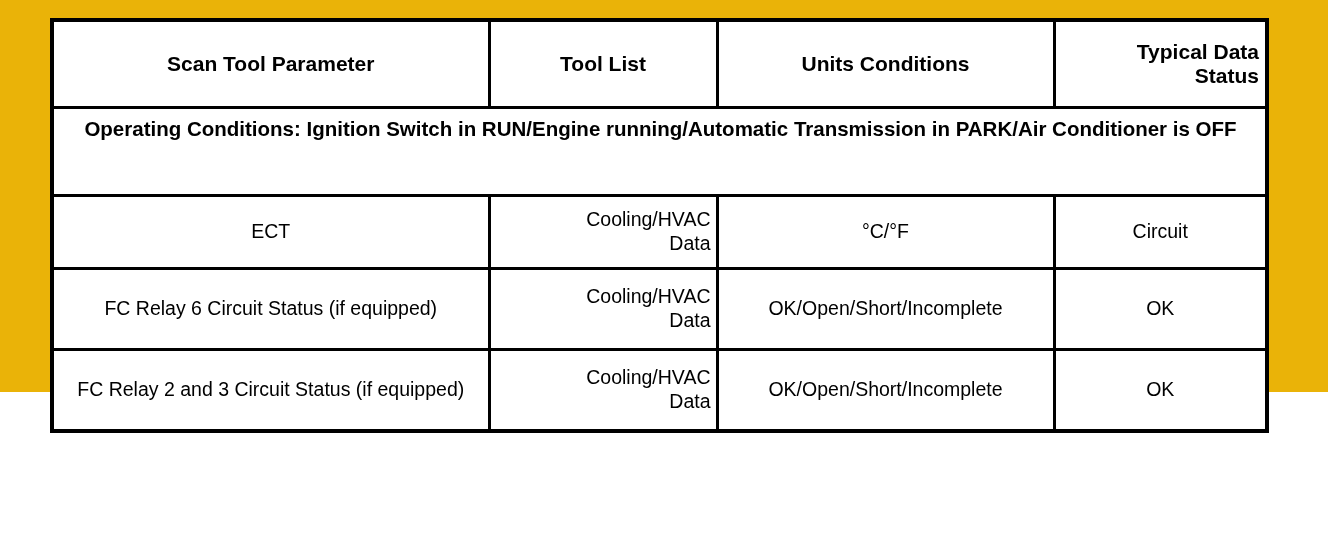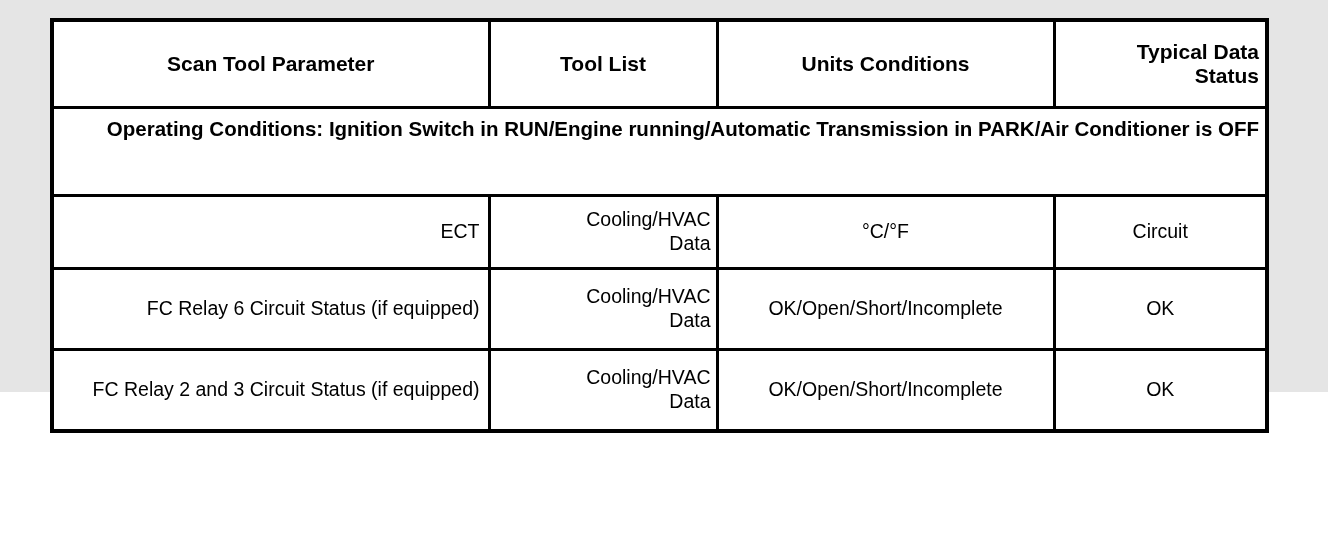--- a/index.html
+++ b/index.html
@@ -13,21 +13,21 @@
     height: 548px;
     font-family: "Liberation Sans", sans-serif;
     color: #000000;
     overflow: hidden;
   }
 
   .page {
     position: relative;
     width: 1328px;
     height: 392px;
-    background: #e5e5e5;
+    background: #eab308;
   }
 
   
   .scan-table {
     position: absolute;
     left: 50px;
     top: 18px;
     width: 1215px;           
     border-collapse: collapse;
     table-layout: fixed;
@@ -57,34 +57,34 @@
     line-height: 1.15;
     padding: 4px 6px;
   }
   .hdr-row th.param-head { font-size: 21px; }
 
   
   .cond-row td {
     height: 72px;
     font-size: 20.5px;
     font-weight: bold;
-    text-align: right;
+    text-align: center;
     line-height: 1.28;
     padding: 7px 6px 6px 8px;
     vertical-align: top;
   }
 
   
   .data-row td {
     font-size: 19.5px;
     font-weight: normal;
     line-height: 1.22;
   }
   .data-row .cell-param {
-    text-align: right;
+    text-align: center;
     padding: 6px 8px 6px 8px;
     vertical-align: middle;
   }
   .data-row .cell-list,
   .data-row .cell-units,
   .data-row .cell-value {
     text-align: center;
     padding: 6px 5px;
     vertical-align: middle;
   }

